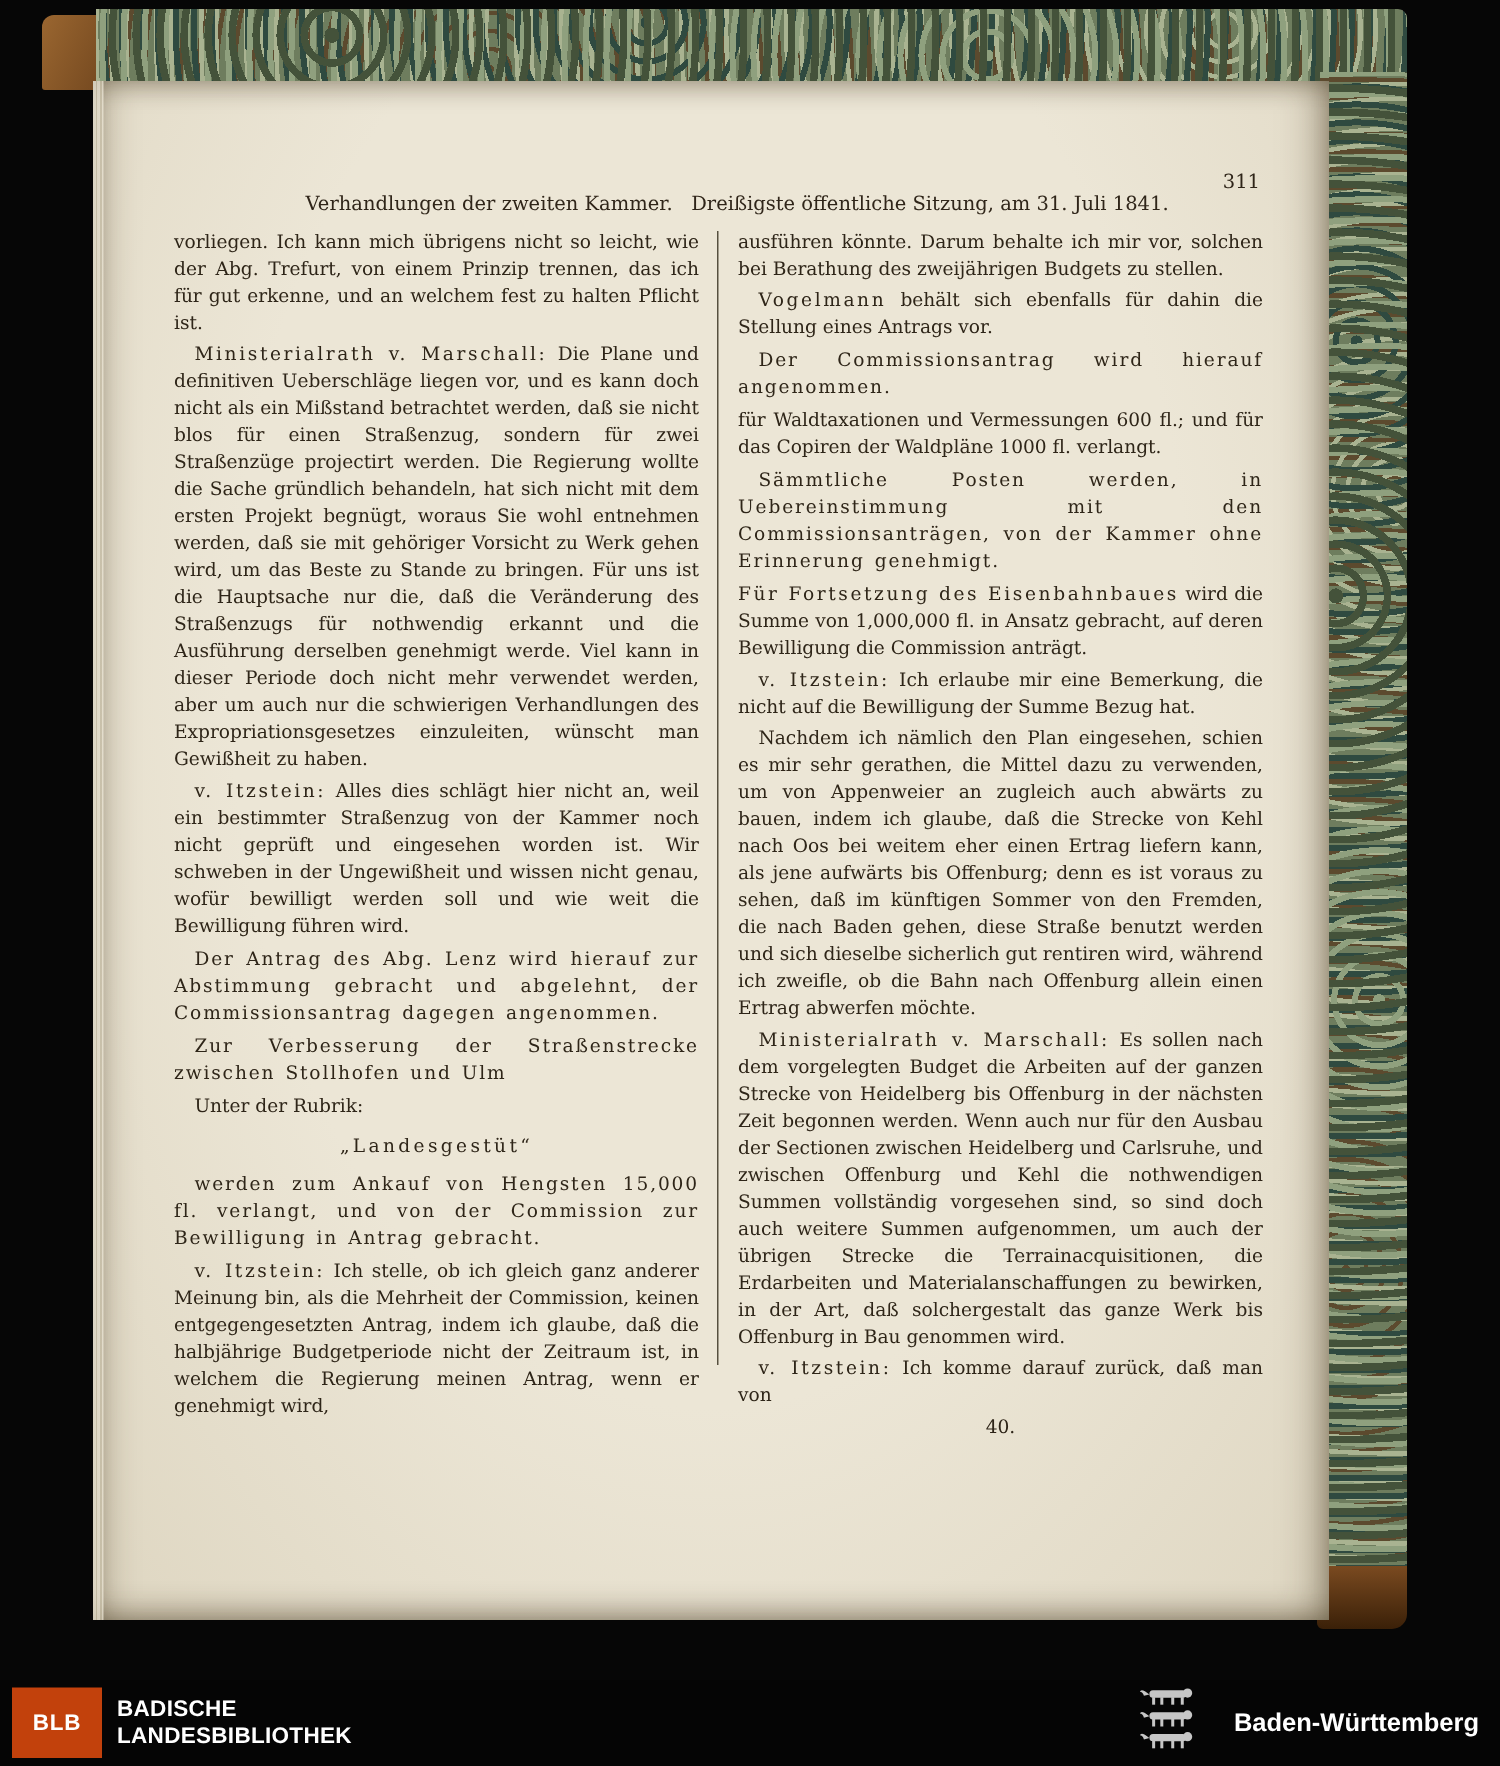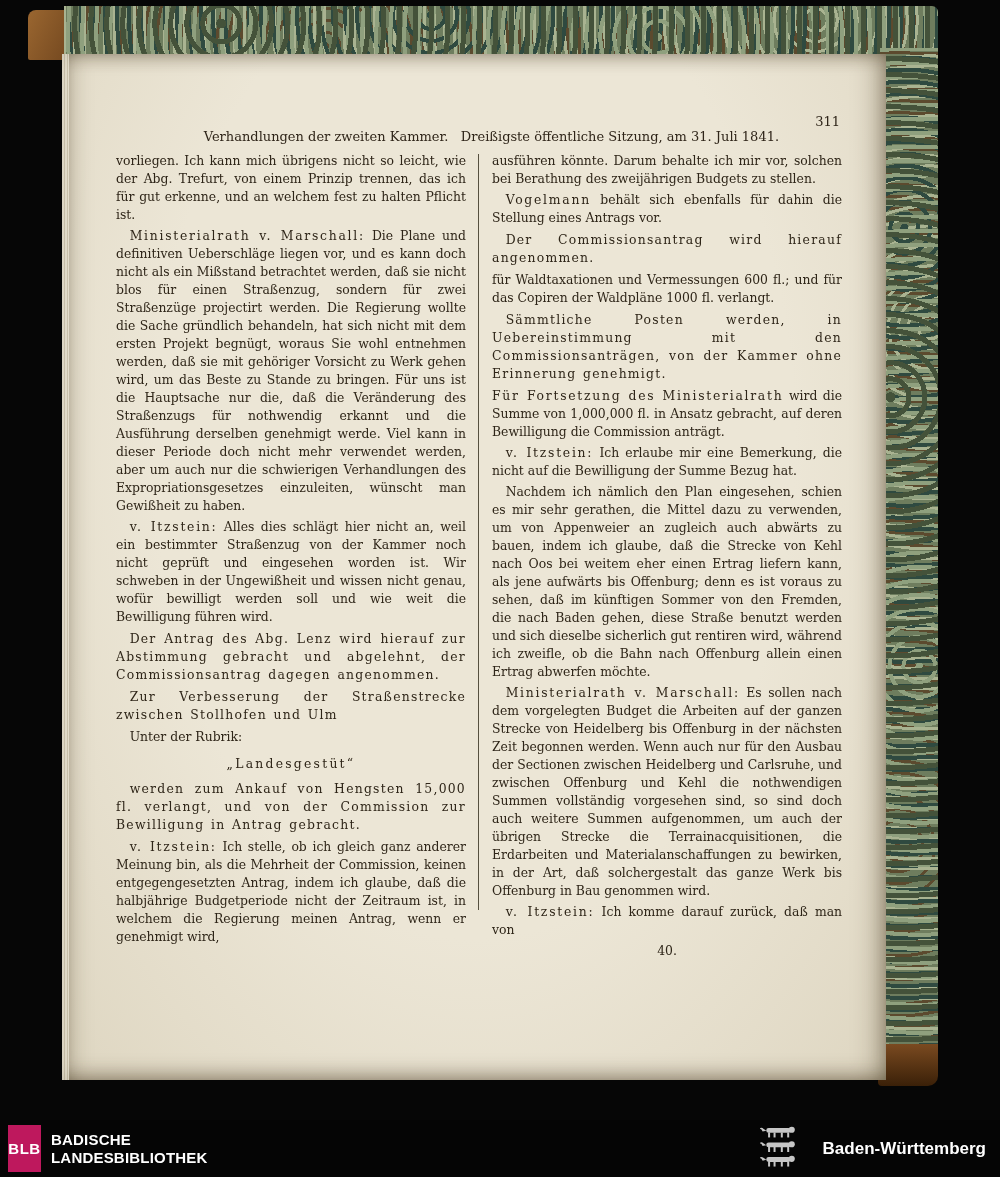--- a/index.html
+++ b/index.html
@@ -71,21 +71,21 @@
   .lead{letter-spacing:.14em;}
   
   .footer{
     position:absolute;left:0;right:0;bottom:0;height:57px;background:#050505;
     display:flex;align-items:center;justify-content:space-between;
     padding:0 14px 0 8px;box-sizing:border-box;
     font-family:"Liberation Sans", sans-serif;color:#fff;
   }
   .footer-left{display:flex;align-items:center;}
   .blb-square{
-    width:33px;height:47px;background:#be185d;
+    width:60px;height:47px;background:#c2410c;
     display:flex;align-items:center;justify-content:center;
     font-weight:bold;font-size:15px;letter-spacing:.5px;color:#fff;
   }
   .library-name{margin-left:10px;font-weight:bold;font-size:15px;line-height:1.15;letter-spacing:.2px;}
   .footer-right{display:flex;align-items:center;gap:15px;}
   .coat{margin-right:9px;}
   .state-name{font-weight:bold;font-size:17px;}
 </style>
 </head>
 <body>
@@ -113,21 +113,21 @@
           <p class="para centered">„Landesgestüt“</p>
           <p class="para spaced">werden zum Ankauf von Hengsten 15,000 fl. verlangt, und von der Commission zur Bewilligung in Antrag gebracht.</p>
           <p class="para normal"><span class="lead">v. Itzstein:</span> Ich stelle, ob ich gleich ganz anderer Meinung bin, als die Mehrheit der Commission, keinen entgegengesetzten Antrag, indem ich glaube, daß die halbjährige Budgetperiode nicht der Zeitraum ist, in welchem die Regierung meinen Antrag, wenn er genehmigt wird,</p>
         </div>
       <div class="col right">
           <p class="para noindent">ausführen könnte. Darum behalte ich mir vor, solchen bei Berathung des zweijährigen Budgets zu stellen.</p>
           <p class="para normal"><span class="lead">Vogelmann</span> behält sich ebenfalls für dahin die Stellung eines Antrags vor.</p>
           <p class="para spaced">Der Commissionsantrag wird hierauf angenommen.</p>
           <p class="para noindent">für Waldtaxationen und Vermessungen 600 fl.; und für das Copiren der Waldpläne 1000 fl. verlangt.</p>
           <p class="para spaced">Sämmtliche Posten werden, in Uebereinstimmung mit den Commissionsanträgen, von der Kammer ohne Erinnerung genehmigt.</p>
-          <p class="para noindent"><span class="lead">Für Fortsetzung des Ministerialrath</span> wird die Summe von 1,000,000 fl. in Ansatz gebracht, auf deren Bewilligung die Commission anträgt.</p>
+          <p class="para noindent"><span class="lead">Für Fortsetzung des Eisenbahnbaues</span> wird die Summe von 1,000,000 fl. in Ansatz gebracht, auf deren Bewilligung die Commission anträgt.</p>
           <p class="para normal"><span class="lead">v. Itzstein:</span> Ich erlaube mir eine Bemerkung, die nicht auf die Bewilligung der Summe Bezug hat.</p>
           <p class="para normal">Nachdem ich nämlich den Plan eingesehen, schien es mir sehr gerathen, die Mittel dazu zu verwenden, um von Appenweier an zugleich auch abwärts zu bauen, indem ich glaube, daß die Strecke von Kehl nach Oos bei weitem eher einen Ertrag liefern kann, als jene aufwärts bis Offenburg; denn es ist voraus zu sehen, daß im künftigen Sommer von den Fremden, die nach Baden gehen, diese Straße benutzt werden und sich dieselbe sicherlich gut rentiren wird, während ich zweifle, ob die Bahn nach Offenburg allein einen Ertrag abwerfen möchte.</p>
           <p class="para normal"><span class="lead">Ministerialrath v. Marschall:</span> Es sollen nach dem vorgelegten Budget die Arbeiten auf der ganzen Strecke von Heidelberg bis Offenburg in der nächsten Zeit begonnen werden. Wenn auch nur für den Ausbau der Sectionen zwischen Heidelberg und Carlsruhe, und zwischen Offenburg und Kehl die nothwendigen Summen vollständig vorgesehen sind, so sind doch auch weitere Summen aufgenommen, um auch der übrigen Strecke die Terrainacquisitionen, die Erdarbeiten und Materialanschaffungen zu bewirken, in der Art, daß solchergestalt das ganze Werk bis Offenburg in Bau genommen wird.</p>
           <p class="para normal"><span class="lead">v. Itzstein:</span> Ich komme darauf zurück, daß man von</p>
           <p class="para signature">40.</p>
         </div>
     </div>
   </div>
 </div>
 

